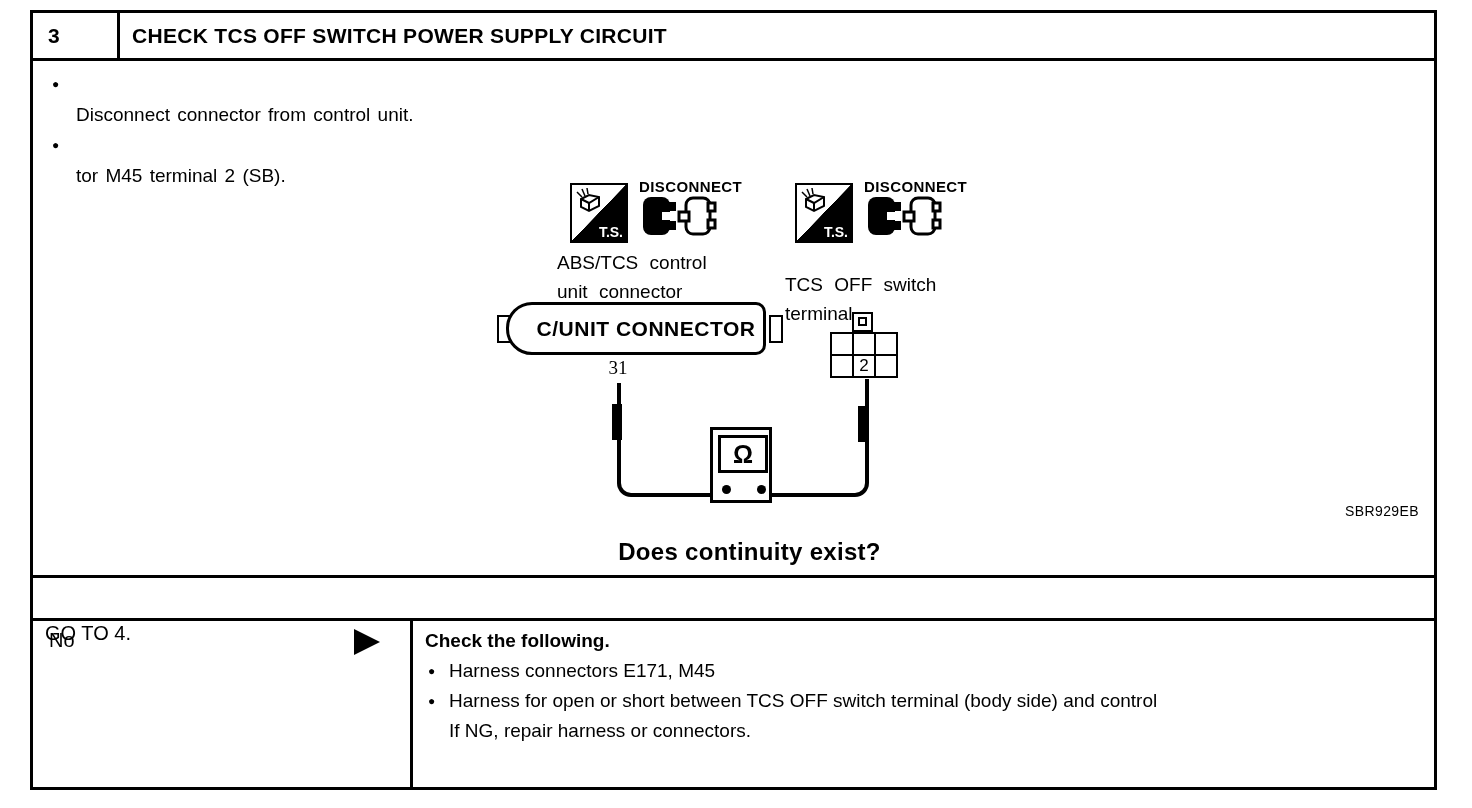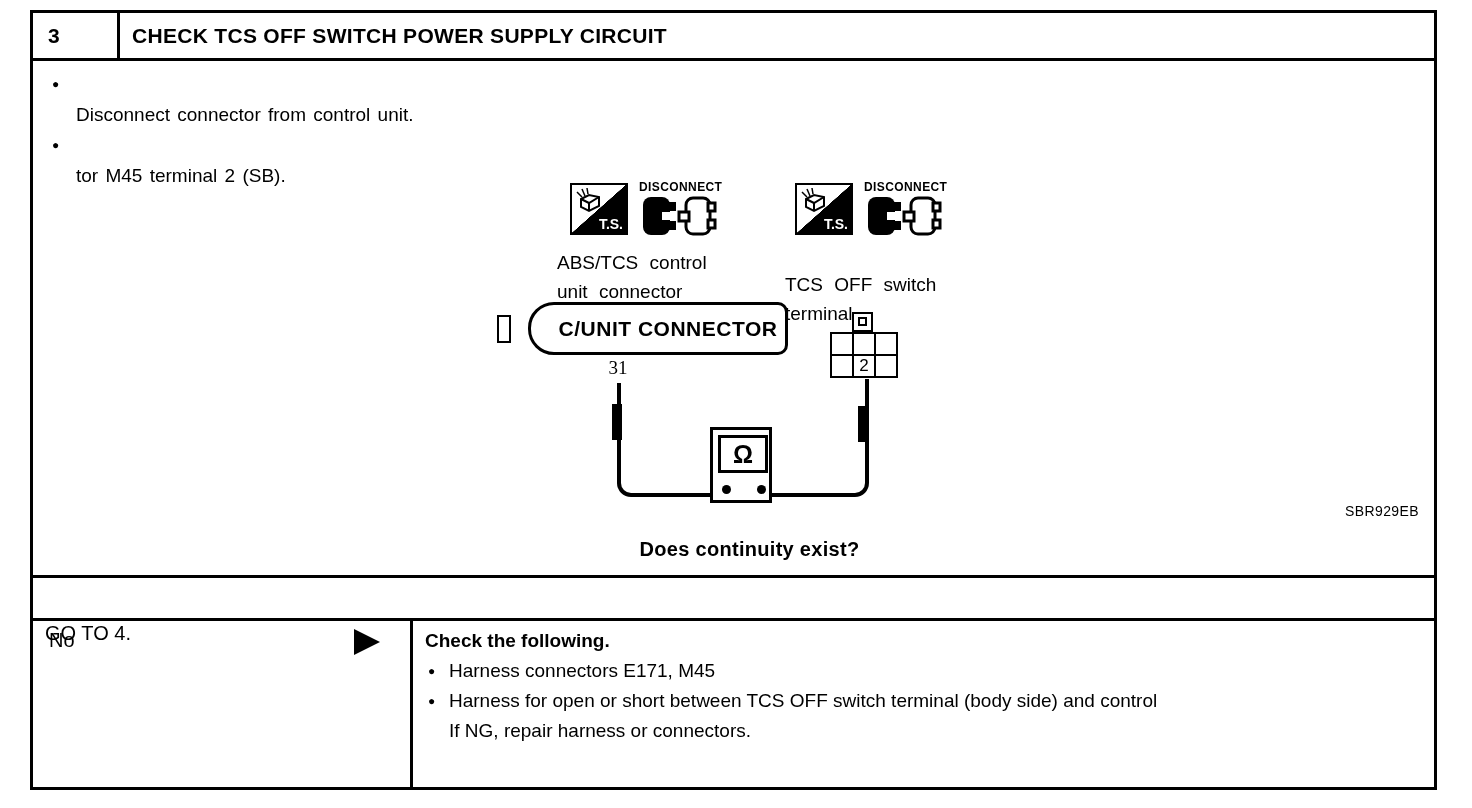--- a/index.html
+++ b/index.html
@@ -15,27 +15,27 @@
   
   .main-cell{position:relative;height:514px;border-bottom:3px solid #000;}
   .proc{padding:8px 10px 0 16px;font-size:19px;line-height:31px;word-spacing:2px;}
   .b-item{display:flex;}
   .b-dot{width:27px;flex:0 0 27px;font-size:12px;line-height:31px;padding-left:3px;box-sizing:border-box;}
   .b-text{white-space:nowrap;margin-top:30px;}
 
   
   .dg{position:absolute;}
 
-  .ts-icon{width:58px;height:52px;border:2px solid #000;box-sizing:border-box;
+  .ts-icon{width:58px;height:60px;border:2px solid #000;box-sizing:border-box;
            background:linear-gradient(to bottom right,#fff 49.5%,#000 50%);position:absolute;}
   .ts-label{position:absolute;right:3px;bottom:1px;color:#fff;font-weight:bold;font-size:14px;}
   .ts-glyph{position:absolute;left:1px;top:1px;}
 
   .disc-icon{width:82px;position:absolute;text-align:center;}
-  .disc-word{font-size:12px;font-weight:bold;letter-spacing:.4px;line-height:10px;}
+  .disc-word{font-size:15px;font-weight:bold;letter-spacing:.4px;line-height:10px;}
 
   .conn-label{position:absolute;font-size:19px;line-height:29px;word-spacing:6px;}
 
   .capsule{position:absolute;width:260px;height:53px;border:3px solid #000;box-sizing:border-box;
            border-radius:26px 10px 10px 26px;background:#fff;display:flex;align-items:center;justify-content:center;
            font-weight:bold;font-size:21px;letter-spacing:.5px;z-index:3;}
   .cap-tab{position:absolute;width:14px;height:28px;border:2px solid #000;background:#fff;box-sizing:border-box;z-index:2;}
 
   .term-num{position:absolute;font-size:19px;text-align:center;}
 
@@ -47,21 +47,21 @@
   .ohm-disp{position:absolute;left:5px;top:5px;width:44px;height:32px;border:3px solid #000;
             display:flex;align-items:center;justify-content:center;font-weight:bold;font-size:25px;}
   .ohm-dot{position:absolute;width:9px;height:9px;border-radius:50%;background:#000;top:55px;}
 
   .pin-grid{border-collapse:collapse;}
   .pin-grid td{width:20px;height:20px;border:2px solid #000;text-align:center;font-size:17px;padding:0;background:#fff;}
   .key-sq{position:absolute;left:22px;top:0;width:21px;height:20px;border:2px solid #000;box-sizing:border-box;background:#fff;}
   .key-inner{position:absolute;left:4px;top:3px;width:9px;height:9px;border:2px solid #000;box-sizing:border-box;}
 
   .fig-code{position:absolute;right:15px;top:442px;font-size:14px;letter-spacing:.4px;}
-  .question{position:absolute;left:0;right:0;top:477px;text-align:center;font-weight:bold;font-size:20px;letter-spacing:.3px;padding-left:32px;}
+  .question{position:absolute;left:0;right:0;top:477px;text-align:center;font-weight:bold;font-size:24px;letter-spacing:.3px;padding-left:32px;}
 
   
   .row-yes{display:flex;height:40px;border-bottom:3px solid #000;}
   .row-no{display:flex;min-height:166px;}
   .dec-left{width:380px;flex:0 0 380px;border-right:3px solid #000;position:relative;box-sizing:border-box;}
   .dec-label{position:absolute;left:16px;font-size:20px;}
   .row-yes .dec-label{top:7px;}
   .row-no .dec-label{top:8px;}
   .arrow{position:absolute;right:30px;width:0;height:0;border-top:13px solid transparent;
          border-bottom:13px solid transparent;border-left:26px solid #000;}
@@ -160,21 +160,21 @@
       <div>ABS/TCS control</div>
       <div>unit connector</div>
     </div>
     <div class="conn-label" style="left:752px;top:193px;margin-top:16px;">
       <div>TCS OFF switch</div>
       <div>terminal</div>
     </div>
 
     <div class="cap-tab" style="left:464px;top:254px;"></div>
     <div class="cap-tab" style="left:736px;top:254px;"></div>
-    <div class="capsule" style="left:495px;top:241px;padding-left:20px;">C/UNIT CONNECTOR</div>
+    <div class="capsule" style="left:473px;top:241px;padding-left:20px;">C/UNIT CONNECTOR</div>
 
     <div class="term-num" style="left:560px;top:296px;width:50px;font-family:Liberation Serif, serif;">31</div>
 
     <div class="wire-l" style="left:584px;top:322px;width:101px;height:110px;"></div>
     <div class="wire-r" style="left:731px;top:318px;width:101px;height:114px;"></div>
     <div class="probe" style="left:579px;top:343px;"></div>
     <div class="probe" style="left:825px;top:345px;"></div>
 
     <div class="ohm-box" style="left:677px;top:366px;">
       <div class="ohm-disp">

